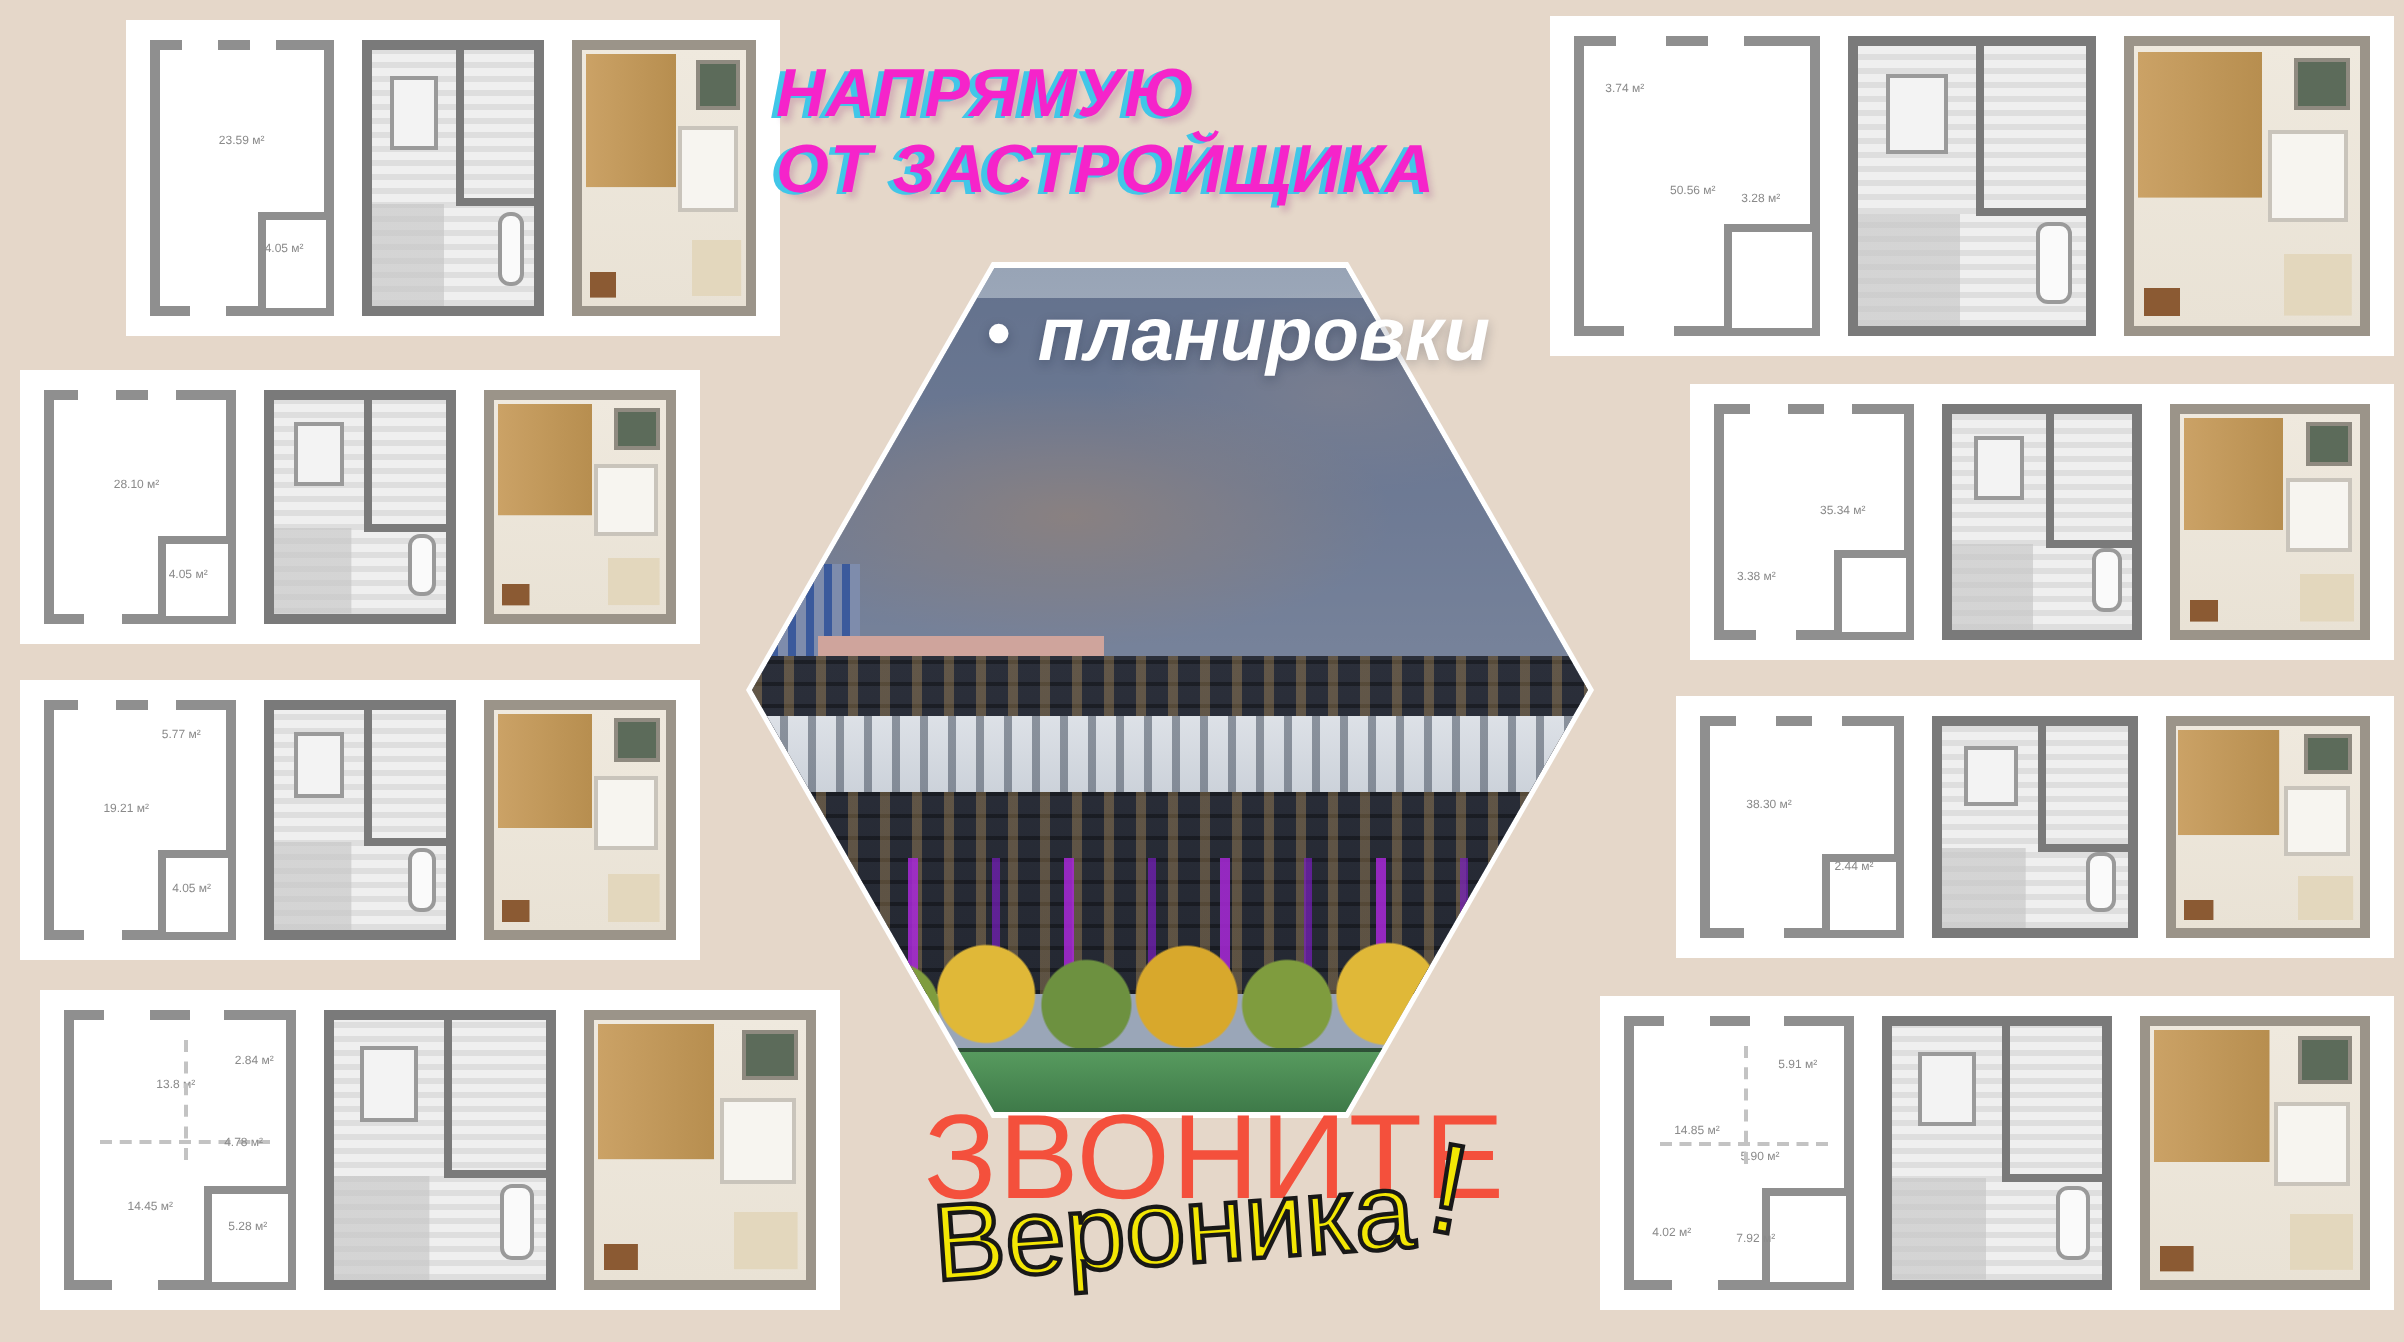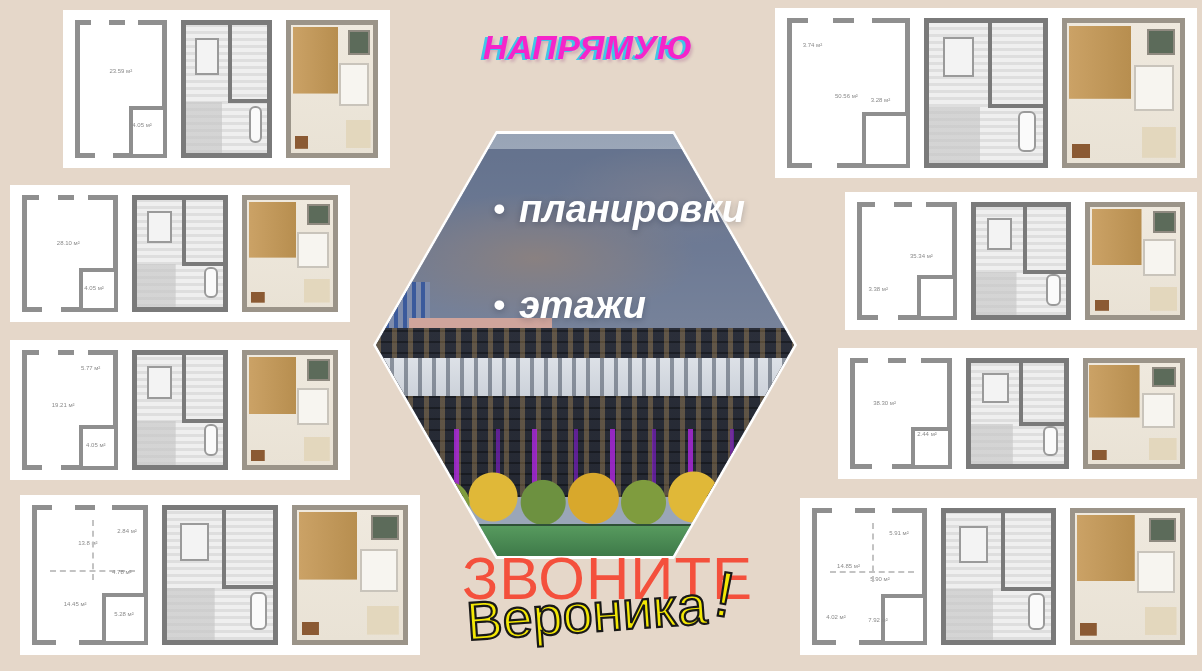--- a/index.html
+++ b/index.html
@@ -80,25 +80,25 @@
                  radial-gradient(circle at 64% 58%,#7f9c3e 0 22px,rgba(0,0,0,0) 23px),
                  radial-gradient(circle at 76% 50%,#e0b838 0 25px,rgba(0,0,0,0) 26px),
                  radial-gradient(circle at 88% 57%,#6d9140 0 23px,rgba(0,0,0,0) 24px),
                  radial-gradient(circle at 98% 52%,#d8a82c 0 22px,rgba(0,0,0,0) 23px);}
   .hx-grass{bottom:0;height:7%;border-top:2px solid rgba(38,58,44,.65);
       background:linear-gradient(#579a5e,#3e7a49);}
 
   .hex-text{position:absolute;left:0;top:6px;width:100%;color:#ffffff;font-style:italic;
       font-weight:bold;z-index:3;text-shadow:0 2px 6px rgba(10,20,40,.25);}
   .hex-title{margin:6px 0 4px 102px;font-size:44px;line-height:50px;}
-  .hex-line{margin-left:120px;font-size:38px;line-height:47px;margin-top:48px;}
+  .hex-line{margin-left:120px;font-size:38px;line-height:60px;}
   .hex-line .dot{display:inline-block;margin-right:14px;font-size:34px;vertical-align:2px;}
 
   
-  .headline{position:absolute;left:388px;top:28px;width:400px;text-align:center;z-index:3;
+  .headline{position:absolute;left:388px;top:28px;width:400px;z-index:3;
       font-size:34px;line-height:38px;font-weight:bold;font-style:italic;color:#f524ca;
       text-shadow:-3px 1px 0 #41c6e8,2px 3px 3px rgba(120,0,100,.18);letter-spacing:.5px;}
   .call{position:absolute;left:462px;top:544px;z-index:3;font-size:60px;font-weight:500;
       color:#f4503c;letter-spacing:1px;}
   .sig{position:absolute;left:466px;top:572px;z-index:4;transform:rotate(-4deg);
       font-size:54px;font-weight:500;color:#f3e704;
       -webkit-text-stroke:2.2px #181818;text-shadow:0 0 1px #181818;}
   .sig .mark{display:inline-block;transform:rotate(14deg) translateY(-6px);font-size:64px;
       margin-left:8px;}
   .watermark{position:absolute;left:856px;top:506px;z-index:5;font-size:96px;font-weight:bold;
@@ -236,43 +236,41 @@
         <div class="plan detailed">
           <div class="furn"></div>
           <div class="tub"></div>
         </div>
         <div class="plan render"></div>
       </div>
     </div>
 
   <div class="headline">
     <div>НАПРЯМУЮ</div>
+    <div>ОТ ЗАСТРОЙЩИКА</div>
   </div>
 
   <div class="hex-wrap">
     <div class="hex-border"></div>
     <div class="hex-photo">
       <div class="hx hx-sky"></div>
       <div class="hx hx-overlay"></div>
       <div class="hx hx-tower"></div>
       <div class="hx hx-roofpink"></div>
       <div class="hx hx-bldg"></div>
       <div class="hx hx-bwin"></div>
       <div class="hx hx-bandwhite"></div>
       <div class="hx hx-purple"></div>
       <div class="hx hx-trees"></div>
       <div class="hx hx-grass"></div>
     </div>
     <div class="hex-text">
       <div class="hex-line">
         <span class="dot">•</span><span>планировки</span>
       </div>
-      <div class="hex-line">
-        <span class="dot">•</span><span>этажи</span>
-      </div>
     </div>
   </div>
 
   <div class="call">ЗВОНИТЕ</div>
 
   <div class="sig">
     <span>Вероника</span><span class="mark">!</span>
   </div>
 
 

